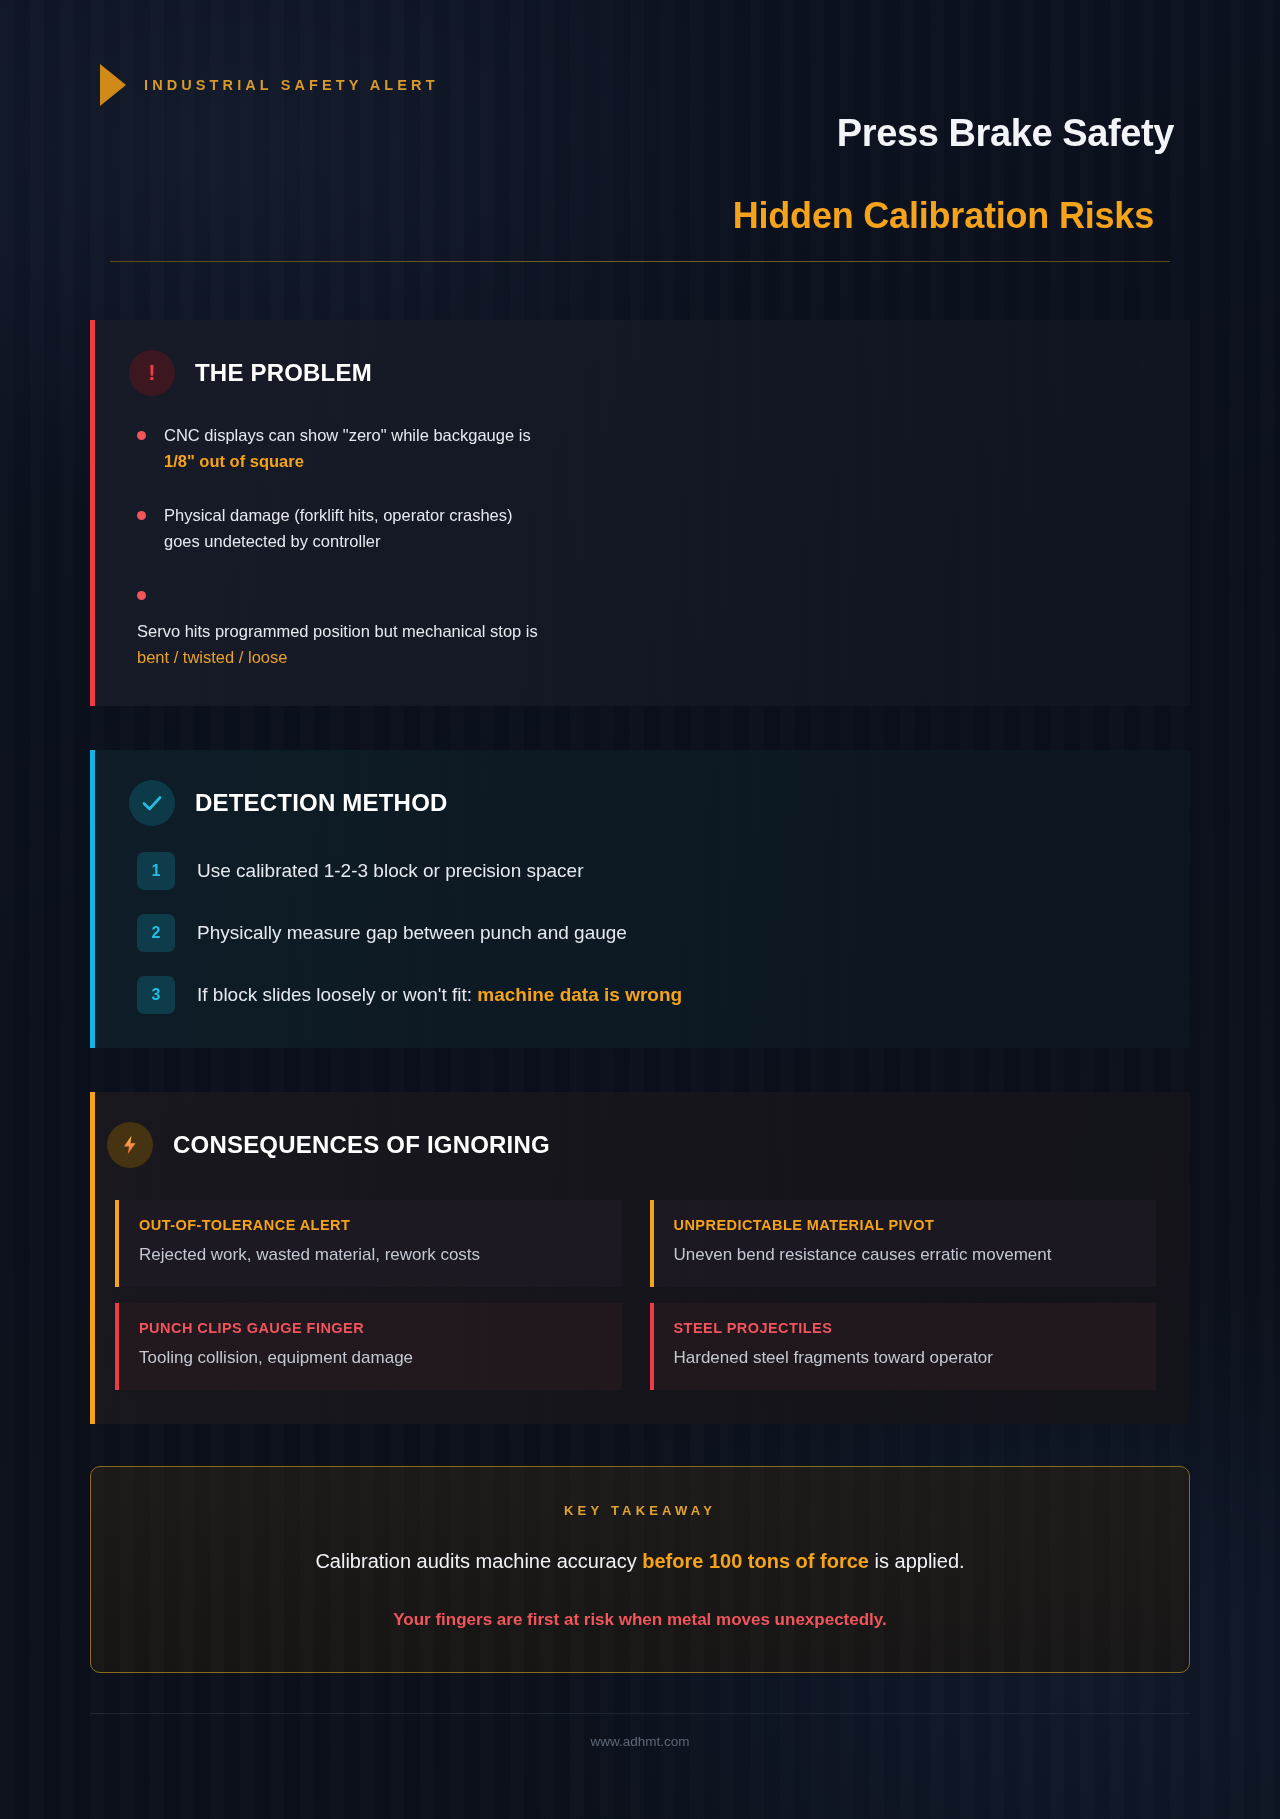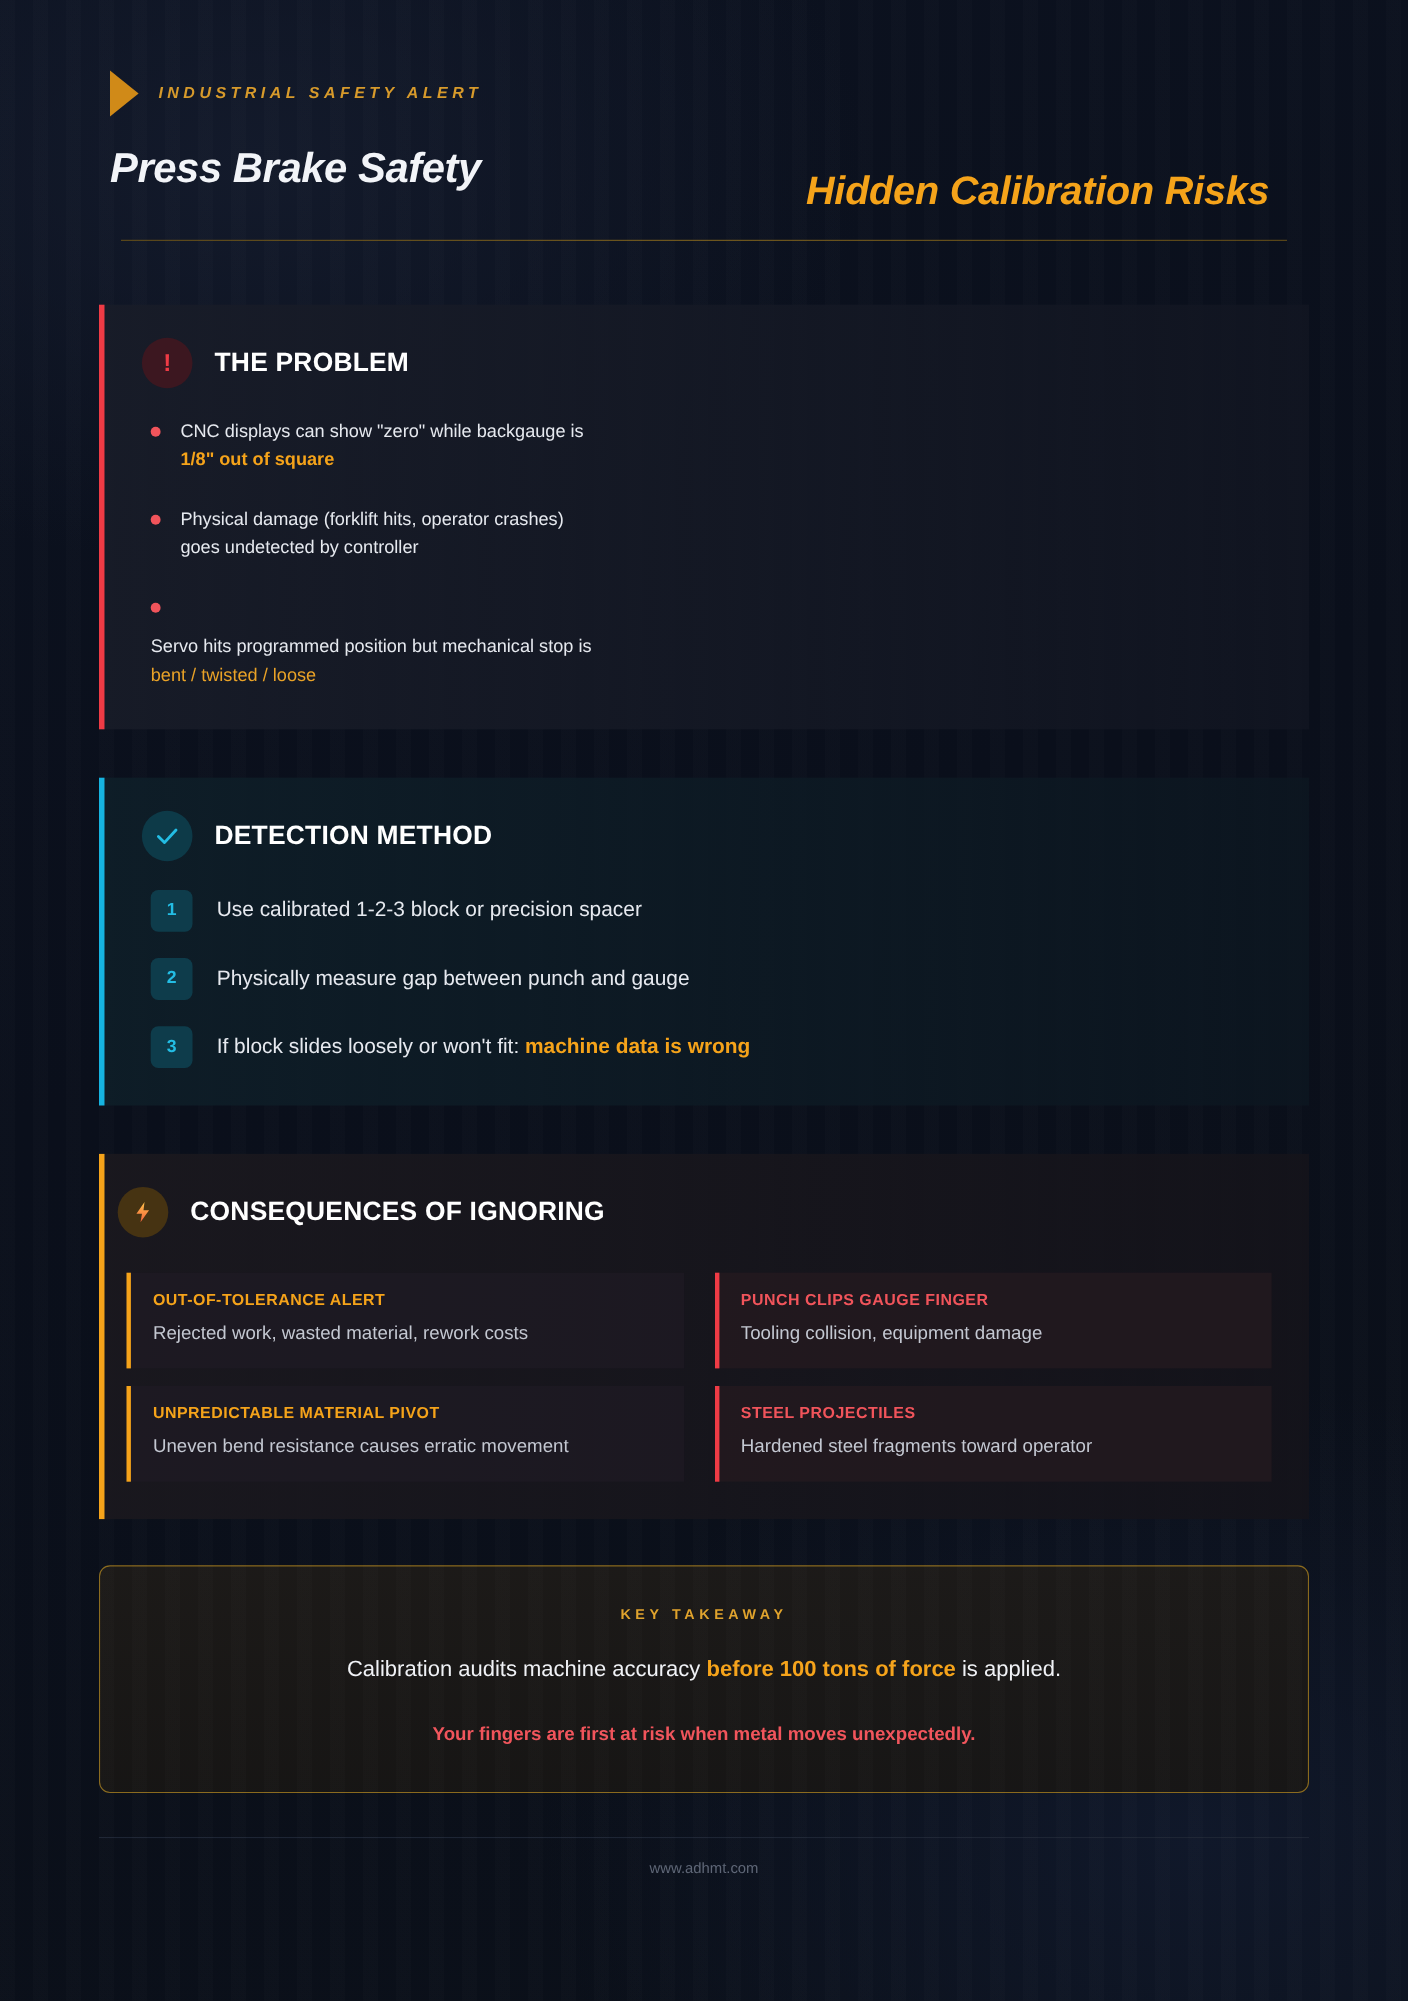--- a/index.html
+++ b/index.html
@@ -35,21 +35,20 @@
       rgba(0,0,0,0) 14px,
       rgba(0,0,0,0) 30px
     );
     pointer-events: none;
   }
 
   
   .header {
     position: relative;
     padding: 42px 10px 0 10px;
-    font-style: italic;
   }
   .eyebrow-row {
     display: flex;
     align-items: center;
     gap: 18px;
     margin-bottom: 6px;
   }
   .tri-mark {
     width: 0; height: 0;
     border-top: 21px solid transparent;
@@ -58,23 +57,24 @@
     flex: none;
   }
   .eyebrow {
     color: #d79a2b;
     font-size: 14.5px;
     font-weight: 700;
     letter-spacing: 4.1px;
   }
   .title-row {
     display: flex;
-    align-items: center;
+    align-items: flex-end;
     justify-content: space-between;
     padding-right: 6px;
+    flex-direction: column;
   }
   .title-main {
     color: #f2f4f8;
     font-size: 38px;
     font-weight: 700;
     letter-spacing: -0.4px;
   }
   .title-accent {
     color: #f5a31a;
     font-size: 36px;
@@ -353,27 +353,27 @@
         </svg>
       </div>
       <div class="sec-title">CONSEQUENCES OF IGNORING</div>
     </div>
 
     <div class="cons-grid">
       <div class="cons-card">
         <div class="cc-title">OUT-OF-TOLERANCE ALERT</div>
         <div class="cc-desc">Rejected work, wasted material, rework costs</div>
       </div>
+      <div class="cons-card">
+        <div class="cc-title">UNPREDICTABLE MATERIAL PIVOT</div>
+        <div class="cc-desc">Uneven bend resistance causes erratic movement</div>
+      </div>
       <div class="cons-card danger">
         <div class="cc-title">PUNCH CLIPS GAUGE FINGER</div>
         <div class="cc-desc">Tooling collision, equipment damage</div>
-      </div>
-      <div class="cons-card">
-        <div class="cc-title">UNPREDICTABLE MATERIAL PIVOT</div>
-        <div class="cc-desc">Uneven bend resistance causes erratic movement</div>
       </div>
       <div class="cons-card danger">
         <div class="cc-title">STEEL PROJECTILES</div>
         <div class="cc-desc">Hardened steel fragments toward operator</div>
       </div>
     </div>
   </div>
 
   <div class="takeaway">
     <div class="ta-label">KEY TAKEAWAY</div>

